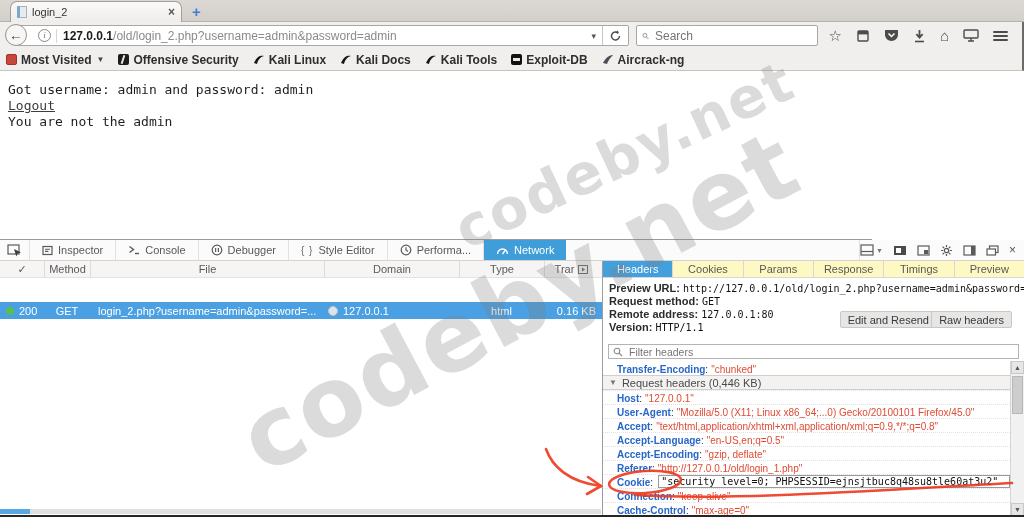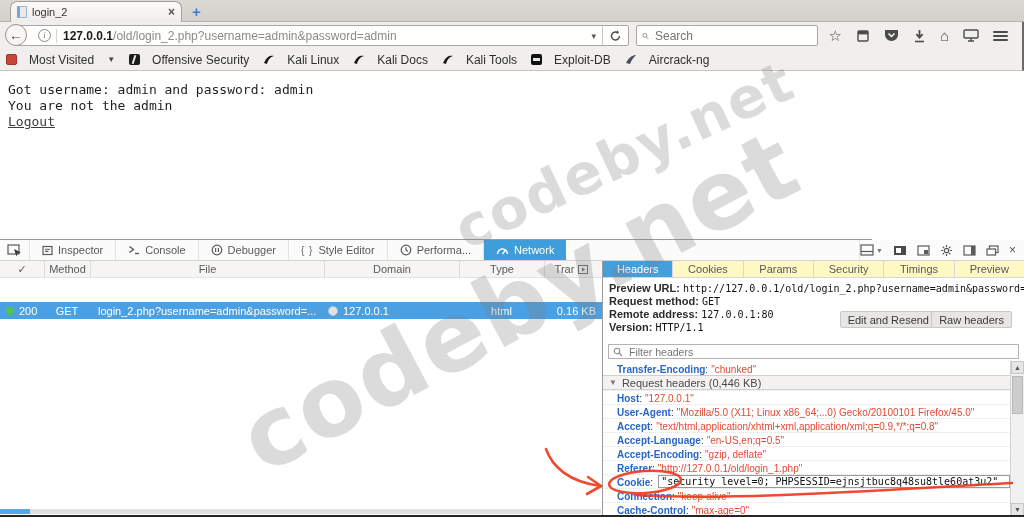--- a/index.html
+++ b/index.html
@@ -38,21 +38,21 @@
     border:1px solid #aaa6a0;border-radius:2px;display:flex;align-items:center;padding:0 5px;gap:4px;}
   .searchbox input{border:none;outline:none;flex:1;font-size:12px;font-family:"Liberation Sans",sans-serif;color:#333;background:transparent;}
   .nav-icons{position:absolute;right:14px;top:0;height:27px;display:flex;align-items:center;gap:14px;}
   .nav-ic{color:#4c4c4c;font-size:15px;line-height:15px;}
   .hamburger span{display:block;width:15px;height:2px;background:#4c4c4c;margin:2px 0;border-radius:1px;}
 
   
   .bookmarks{position:absolute;left:0;top:49px;width:1024px;height:22px;background:#f1efed;
     border-bottom:1px solid #c7c3be;border-right:2px solid #6d6a66;
     display:flex;align-items:center;padding-left:6px;gap:14px;font-size:12px;color:#2e2e2e;}
-  .bm{display:flex;align-items:center;gap:12px;}
+  .bm{display:flex;align-items:center;gap:4px;font-weight:bold;}
   .bm-ic{width:11px;height:11px;border-radius:2px;position:relative;}
   .caret{font-size:8px;color:#444;margin-left:1px;}
 
   
   .page{position:absolute;left:0;top:71px;width:1024px;height:168px;background:#fff;
     font-family:"DejaVu Sans Mono",monospace;font-size:13px;color:#1f1f1f;padding:11px 0 0 8px;line-height:16px;}
   .logout{color:#3d3d3d;text-decoration:underline;cursor:pointer;}
 
   
   .devtools{position:absolute;left:0;top:239px;width:872px;height:276px;border-top:1px solid #9a9a9a;background:#fff;}
@@ -230,22 +230,22 @@
     <div class="bm">
       <svg class="icon" width="12" height="11" viewBox="0 0 12 11">
           <path d="M1 9 C4 3 8 1 11 1 C8 4 6 7 5 10 Z" fill="#4a4f57"></path>
         </svg>
       <span>Aircrack-ng</span>
     </div>
   </div>
 
   <div class="page">
     <div>Got username: admin and password: admin</div>
+    <div><span class="logout">Logout</span></div>
     <div>You are not the admin</div>
-    <div><span class="logout">Logout</span></div>
   </div>
 
   <div class="devtools">
     <div class="dt-toolbar">
       <div class="dt-pick">
         <svg class="icon" width="15" height="13" viewBox="0 0 15 13">
             <rect x="1" y="1" width="11" height="9" fill="none" stroke="#5a5a5a" stroke-width="1.2"></rect>
             <path d="M7 5 l7 3.5 -3.4 0.8 -1.2 3.2 z" fill="#3a3a3a"></path>
           </svg>
       </div>
@@ -354,21 +354,21 @@
         <div class="hscroll">
             <span class="hthumb"></span>
           </div>
       </div>
 
       <div class="det">
         <div class="det-tabs">
           <div class="det-tab active">Headers</div>
           <div class="det-tab">Cookies</div>
           <div class="det-tab">Params</div>
-          <div class="det-tab">Security</div>
+          <div class="det-tab">Response</div>
           <div class="det-tab">Timings</div>
           <div class="det-tab" style="border-right:none;">Preview</div>
         </div>
 
         <div class="summary">
           <div class="sumrow"><b>Preview URL:</b> <span class="mono">http://127.0.0.1/old/login_2.php?username=admin&amp;password=admin</span></div>
           <div class="sumrow"><b>Request method:</b> <span class="mono">GET</span></div>
           <div class="sumrow"><b>Remote address:</b> <span class="mono">127.0.0.1:80</span></div>
           <div class="sumrow"><b>Version:</b> <span class="mono">HTTP/1.1</span></div>
         </div>

